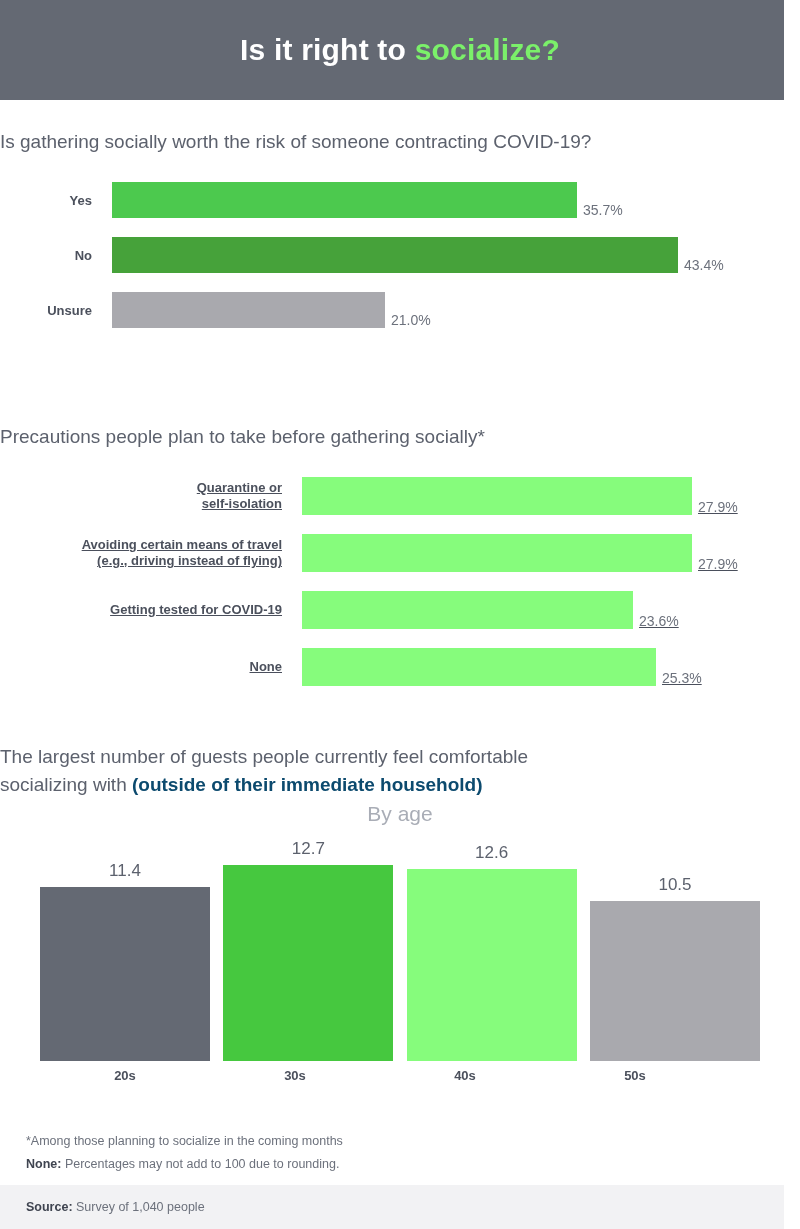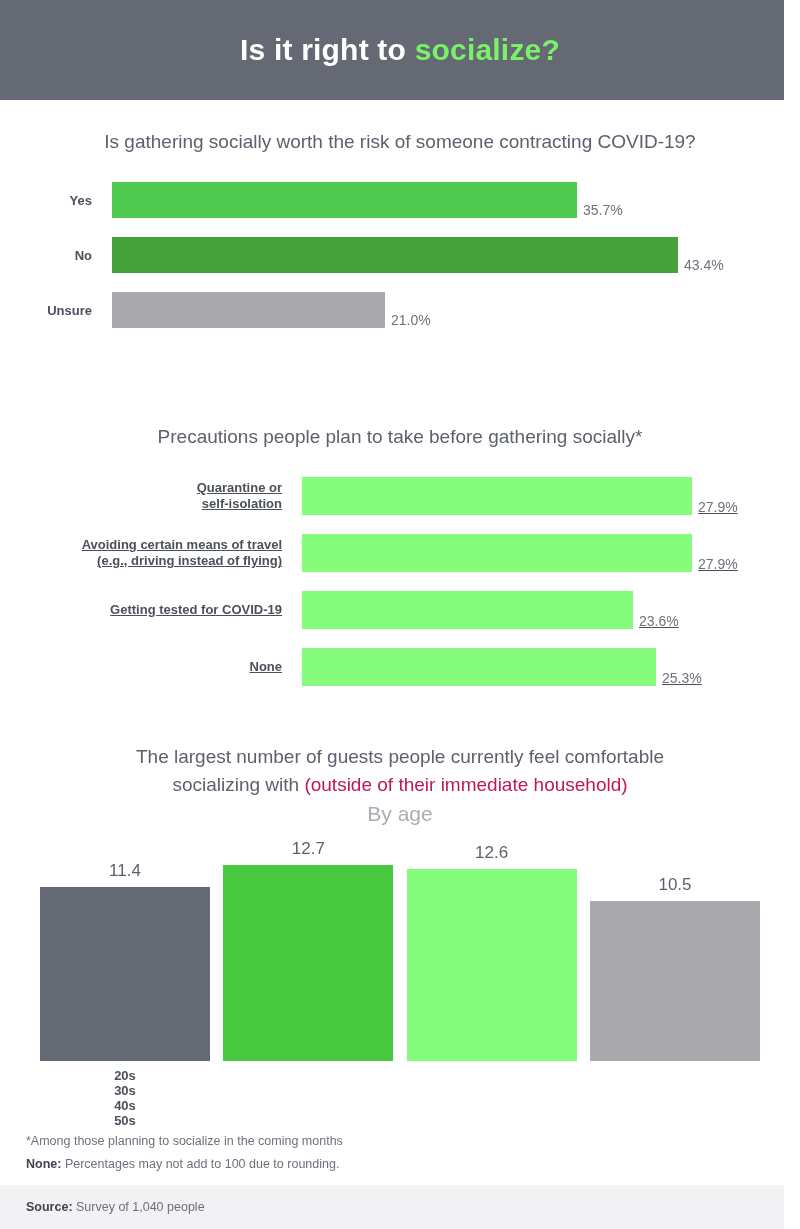--- a/index.html
+++ b/index.html
@@ -18,24 +18,24 @@
     background:#646973;
     display:flex; align-items:center; justify-content:center;
   }
   .header h1 {
     font-size:30px; font-weight:bold; color:#ffffff; letter-spacing:0.2px;
   }
   .header h1 .accent { color:#7BF06A; }
 
   
   .sec-title {
-    text-align:center; color:#5c616d; font-size:19px; font-weight:400;
+    color:#5c616d; font-size:19px; font-weight:400;
     line-height:28px;
   }
-  .sec-title .b { font-weight:normal; color:#be185d; }
+  .sec-title .b { font-weight:bold; color:#0c4a6e; }
   .sec-sub {
     text-align:center; color:#a9adb6; font-size:21px; font-weight:400;
     margin-top:3px;
   }
 
   
   .hbar-row { position:relative; display:flex; align-items:center; }
   .hbar-label {
     text-align:right; font-size:13px; font-weight:bold; color:#4b505c;
     line-height:15px; padding-right:20px; flex:0 0 auto;
@@ -63,21 +63,21 @@
   
   #chart3 { position:absolute; left:0; top:743px; width:800px; }
   .cols {
     position:relative; margin-top:20px; height:215px;
     padding:0 40px; display:flex; align-items:flex-end; justify-content:space-between;
   }
   .col { width:170px; display:flex; flex-direction:column; align-items:center; }
   .col-val { font-size:17px; color:#5c616d; margin-bottom:6px; }
   .col-bar { width:170px; }
   .col-axis {
-    padding:0 40px; display:flex; justify-content:flex-start; margin-top:7px;flex-direction:column;
+    padding:0 40px; display:flex; justify-content:flex-start; margin-top:7px;
   }
   .col-axis .tick {
     width:170px; text-align:center; font-size:13px; font-weight:bold; color:#4b505c;
   }
 
   
   .footnotes { position:absolute; left:26px; top:1130px; width:740px; }
   .footnotes p { font-size:12.5px; color:#6c717c; line-height:23px; }
   .footnotes .b { font-weight:bold; color:#3f4450; }
   .source-bar {

